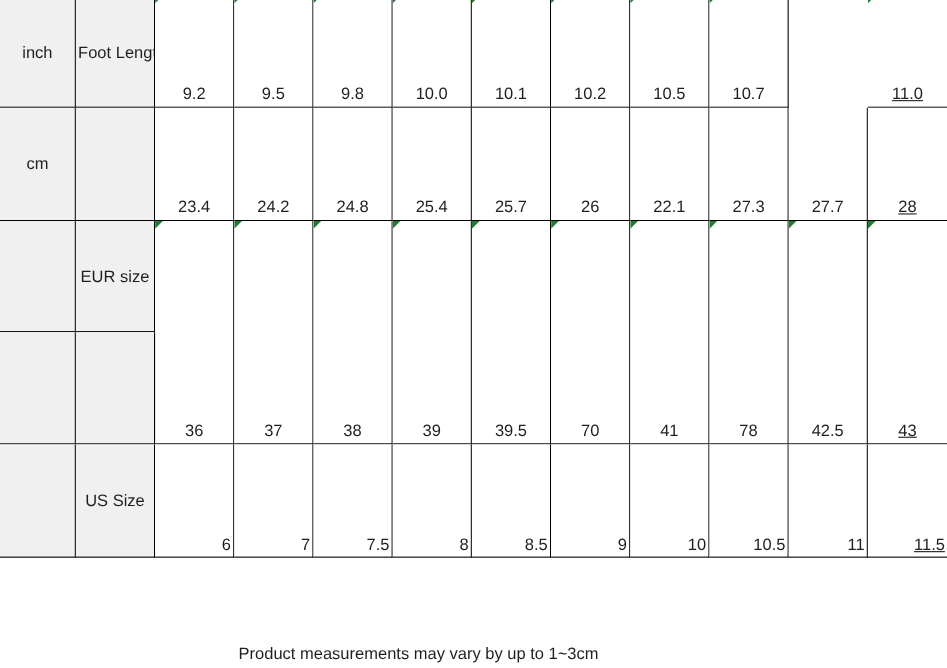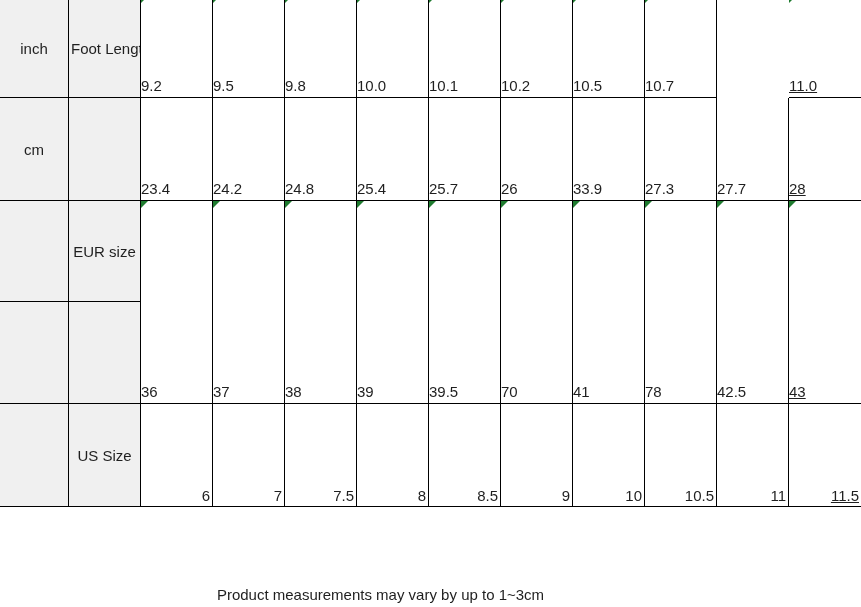--- a/index.html
+++ b/index.html
@@ -14,21 +14,21 @@
     grid-template-columns:69px 72px repeat(10, 1fr);
     grid-template-rows:98px 103px 101px 102px 103px;
   }
   .cell {
     position:relative; overflow:hidden; background:#ffffff;
     border-right:1px solid #000; border-bottom:1px solid #000;
     display:flex;
   }
   .hdr { background:#f0f0f0; }
   
-  .val { align-items:flex-end; padding-bottom:3px; }
+  .val { align-items:flex-end; justify-content:center; padding-bottom:3px; }
   
   .val-r { align-items:flex-end; justify-content:flex-end; padding-right:2px; padding-bottom:2px; }
   
   .lbl { align-items:center; justify-content:center;text-align:right; }
   
   .lbl-left { align-items:center; justify-content:flex-start; padding-left:2px; white-space:nowrap; }
   .gc1{grid-column:1} .gc2{grid-column:2} .gc3{grid-column:3} .gc4{grid-column:4}
   .gc5{grid-column:5} .gc6{grid-column:6} .gc7{grid-column:7} .gc8{grid-column:8}
   .gc9{grid-column:9} .gc10{grid-column:10} .gc11{grid-column:11} .gc12{grid-column:12; border-right:none;text-decoration:underline;}
   .gr1{grid-row:1} .gr2{grid-row:2} .gr3{grid-row:3} .gr4{grid-row:4} .gr5{grid-row:5}
@@ -109,21 +109,21 @@
     <div class="cell val gc6 gr2">
         <span>25.4</span>
       </div>
     <div class="cell val gc7 gr2">
         <span>25.7</span>
       </div>
     <div class="cell val gc8 gr2">
         <span>26</span>
       </div>
     <div class="cell val gc9 gr2">
-        <span>33.9</span>
+        <span>22.1</span>
       </div>
     <div class="cell val gc10 gr2">
         <span>27.3</span>
       </div>
     <div class="cell val gc11 gr2">
         <span>27.7</span>
       </div>
     <div class="cell val gc12 gr2">
         <span>28</span>
       </div>

